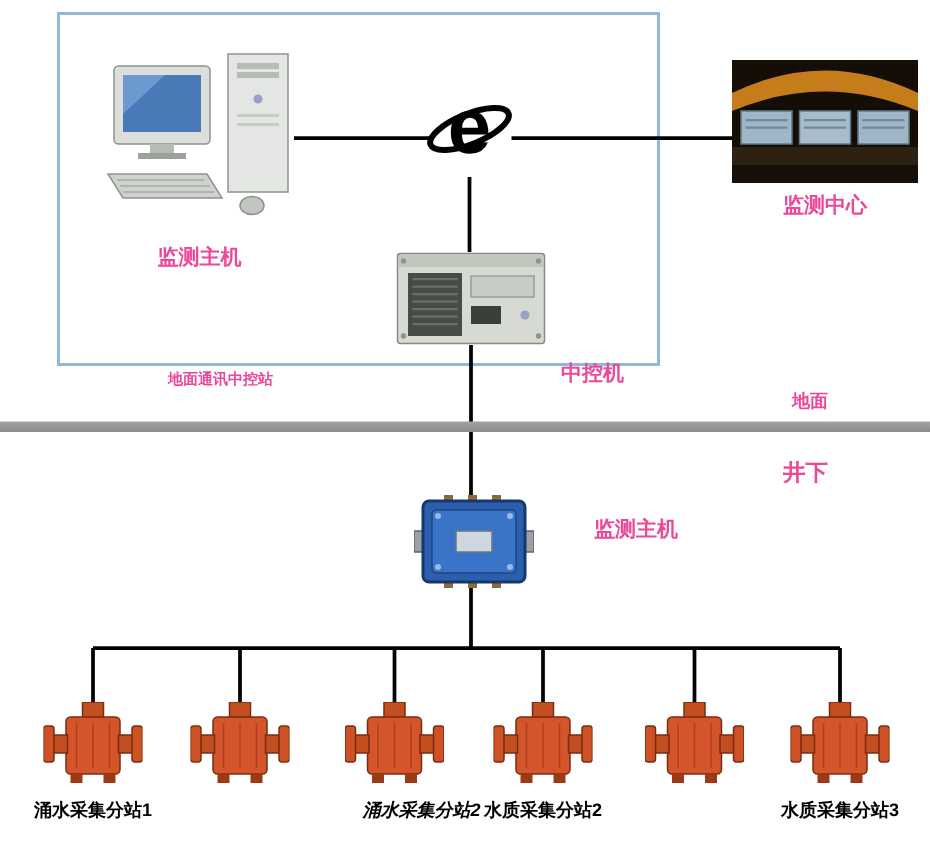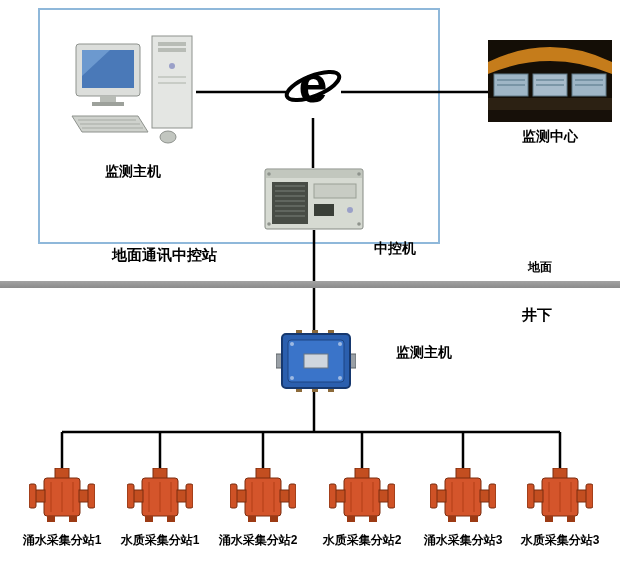--- a/index.html
+++ b/index.html
@@ -2,21 +2,21 @@
 <html><head>
 <meta charset="utf-8">
 <style>
   html,body{margin:0;padding:0;background:#fff;}
   .canvas{
     position:relative;width:620px;height:565px;background:#ffffff;
     font-family:"Liberation Sans","DejaVu Sans",sans-serif;color:#1c1c1c;
     overflow:hidden;
   }
   .abs{position:absolute;}
-  .lbl{position:absolute;font-size:14px;font-weight:600;color:#000000;white-space:nowrap;}
+  .lbl{position:absolute;font-size:14px;font-weight:600;color:#ec4899;white-space:nowrap;}
   .lbl.center{text-align:center;}
   .frame{
     position:absolute;left:38px;top:8px;width:398px;height:232px;
     border:2px solid #8fb8da;background:transparent;
   }
   .divider{
     position:absolute;left:0;top:281px;width:620px;height:7px;
     background:linear-gradient(#a3a3a3,#8b8b8b);
   }
   .wires{position:absolute;left:0;top:0;width:620px;height:565px;pointer-events:none;}
@@ -104,21 +104,21 @@
       <rect x="50" y="36" width="20" height="12" fill="#3a3f38"></rect>
       <circle cx="5" cy="6" r="1.8" fill="#8e938c"></circle>
       <circle cx="95" cy="6" r="1.8" fill="#8e938c"></circle>
       <circle cx="5" cy="56" r="1.8" fill="#8e938c"></circle>
       <circle cx="95" cy="56" r="1.8" fill="#8e938c"></circle>
       <circle cx="86" cy="42" r="3" fill="#9aa0c8"></circle>
     </svg>
   </div>
   <div class="lbl" style="left:374px;top:192px;margin-top:48px;">中控机</div>
 
-  <div class="lbl" style="left:112px;top:246px;font-size:15px;">地面通讯中控站</div>
+  <div class="lbl" style="left:112px;top:246px;font-size:10px;">地面通讯中控站</div>
 
   <div class="abs" style="left:276px;top:330px;width:80px;height:62px;">
     <svg width="80" height="62" viewBox="0 0 80 62">
       <rect x="20" y="0" width="6" height="6" fill="#8c6a3a"></rect>
       <rect x="36" y="0" width="6" height="6" fill="#8c6a3a"></rect>
       <rect x="52" y="0" width="6" height="6" fill="#8c6a3a"></rect>
       <rect x="20" y="56" width="6" height="6" fill="#8c6a3a"></rect>
       <rect x="36" y="56" width="6" height="6" fill="#8c6a3a"></rect>
       <rect x="52" y="56" width="6" height="6" fill="#8c6a3a"></rect>
       <rect x="0" y="24" width="8" height="14" fill="#9aa0a6" stroke="#5e6468"></rect>
@@ -207,19 +207,17 @@
       <rect x="6" y="22" width="10" height="12" fill="#c34e20" stroke="#7a2c0e"></rect>
       <rect x="0" y="16" width="7" height="24" rx="2" fill="#cf5226" stroke="#7a2c0e"></rect>
       <rect x="50" y="22" width="10" height="12" fill="#c34e20" stroke="#7a2c0e"></rect>
       <rect x="59" y="16" width="7" height="24" rx="2" fill="#cf5226" stroke="#7a2c0e"></rect>
       <rect x="18" y="48" width="8" height="6" fill="#9c3a14"></rect>
       <rect x="40" y="48" width="8" height="6" fill="#9c3a14"></rect>
     </svg>
   </div>
 
   <div class="lbl device-label" style="left:7px;top:532px;">涌水采集分站1</div>
-  <div class="lbl device-label" style="left:105px;top:532px;">水质采集分站1</div>
-  <div class="lbl device-label" style="left:203px;top:532px;">涌水采集分站2</div>
+  <div class="lbl device-label" style="left:226px;top:532px;font-style:italic;">涌水采集分站2</div>
   <div class="lbl device-label" style="left:307px;top:532px;">水质采集分站2</div>
-  <div class="lbl device-label" style="left:408px;top:532px;">涌水采集分站3</div>
   <div class="lbl device-label" style="left:505px;top:532px;">水质采集分站3</div>
 
 </div>
 
 </body></html>

